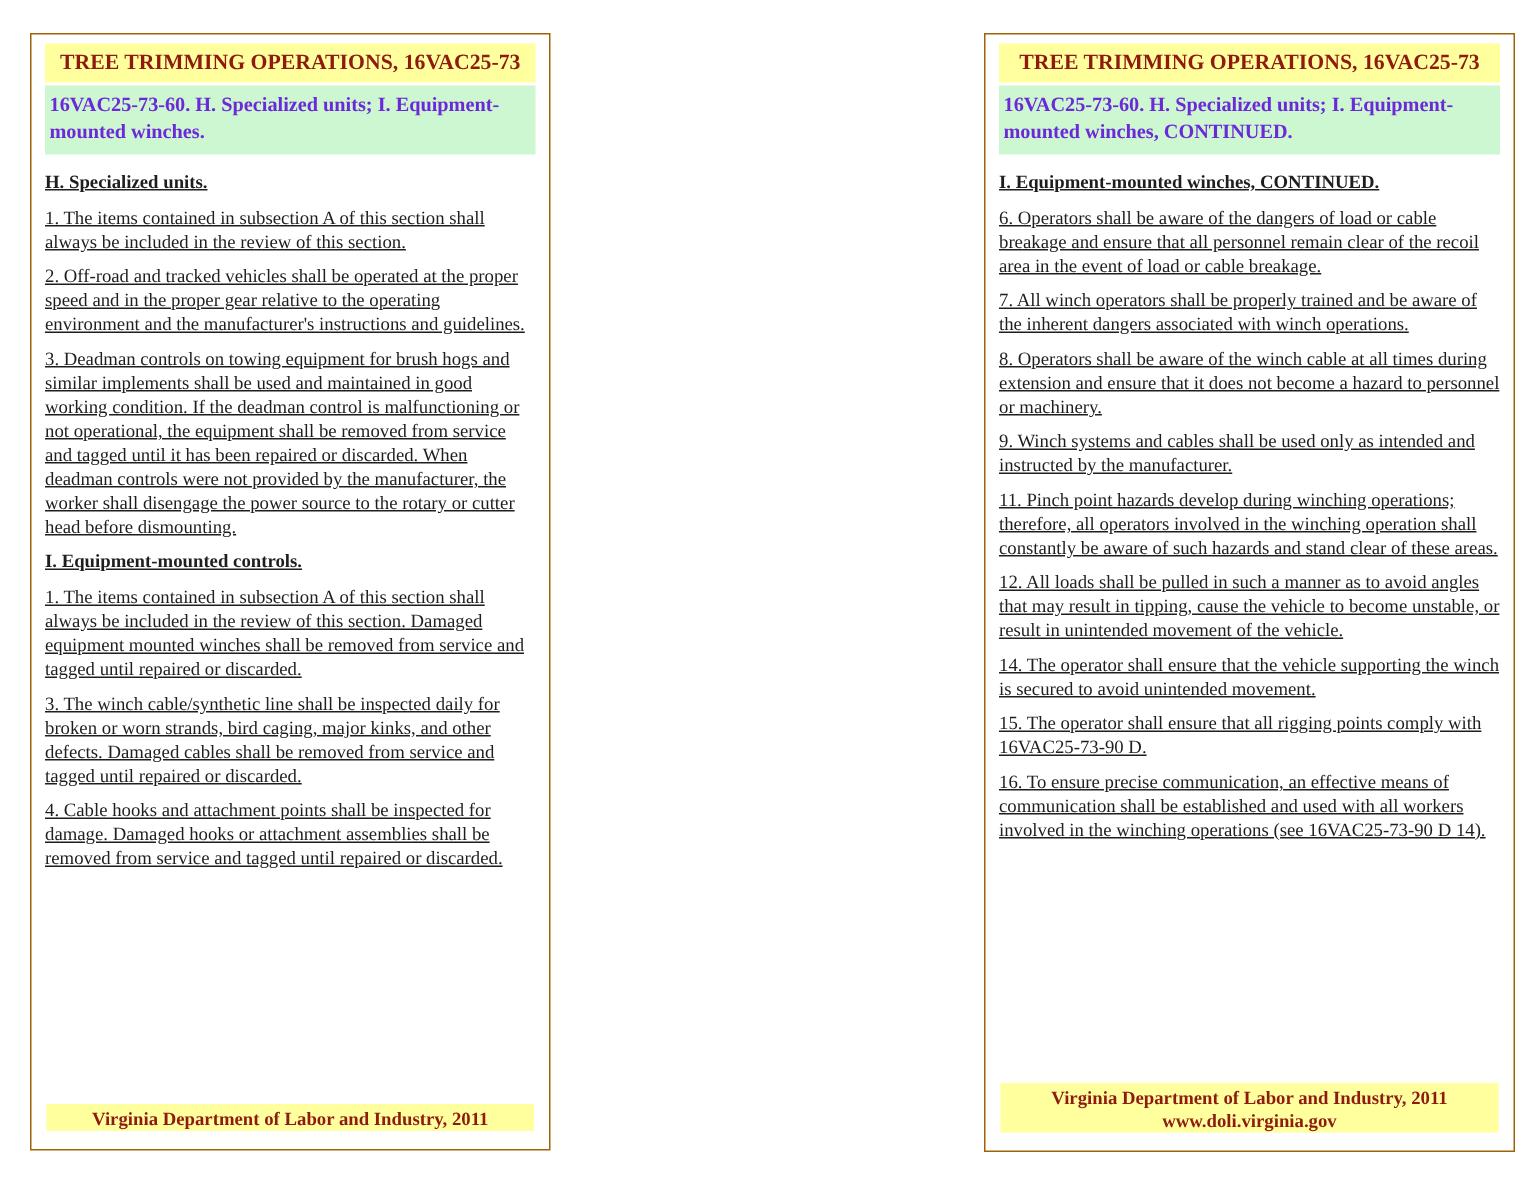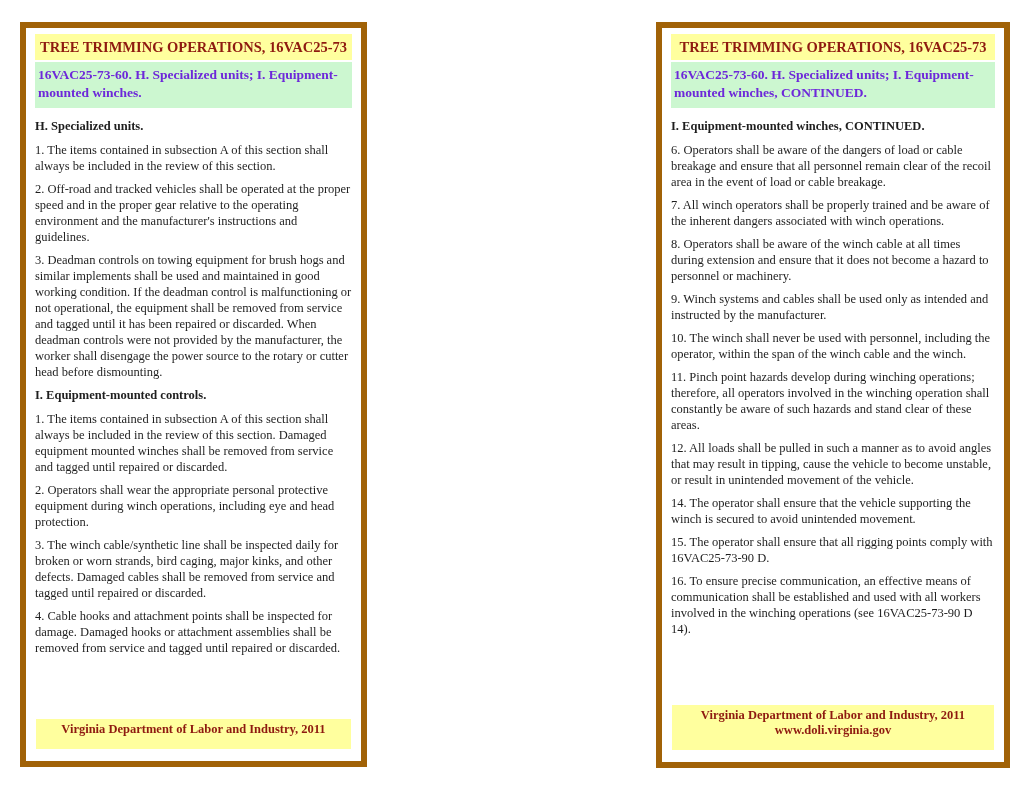--- a/index.html
+++ b/index.html
@@ -6,21 +6,21 @@
   html, body { margin: 0; padding: 0; }
   body {
     width: 1024px; height: 791px;
     background: #ffffff;
     position: relative;
     font-family: "Liberation Serif", serif;
   }
   .panel {
     position: absolute;
     top: 22px;
-    border: 6px solid #a16207;
+    border: 1px solid #a16207;
     background: #ffffff;
     display: flex;
     flex-direction: column;
     padding: 6px 9px 12px 9px;
   }
   .panel-left  { left: 20px;  width: 347px; height: 745px; }
   .panel-right { left: 656px; width: 354px; height: 746px; }
   .title-bar {
     background: #ffff9e;
     color: #8e1a10;
@@ -42,66 +42,64 @@
     flex: 0 0 auto;
   }
   .panel-body {
     margin-top: 10px;
     font-size: 12.5px;
     line-height: 16px;
     color: #1e1e1e;
     flex: 1 1 auto;
     overflow: hidden;
   }
-  .panel-body p { margin: 0 0 7px 0; }
+  .panel-body p { margin: 0 0 7px 0; text-decoration: underline; }
   .panel-body p.section-heading { font-weight: bold; margin-bottom: 8px; }
   .footer-bar {
     background: #ffff9e;
     color: #8e1a10;
     font-weight: bold;
     text-align: center;
     font-size: 12.5px;
     line-height: 1.22;
-    padding: 3px 2px 12px 2px;
+    padding: 3px 2px 0 2px;
     margin: 0 1px;
     flex: 0 0 auto;
   }
 </style>
 </head>
 <body>
 
 <div class="panel panel-left">
   <div class="title-bar">TREE TRIMMING OPERATIONS, 16VAC25-73</div>
   <div class="subtitle-bar">16VAC25-73-60. H.  Specialized units; I. Equipment-mounted winches.</div>
   <div class="panel-body">
     <p class="section-heading">H. Specialized units.</p>
     <p>1. The items contained in subsection A of this section shall always be included in the review of this section.</p>
     <p>2. Off-road and tracked vehicles shall be operated at the proper speed and in the proper gear relative to the operating environment and the manufacturer's instructions and guidelines.</p>
     <p>3. Deadman controls on towing equipment for brush hogs and similar implements shall be used and maintained in good working condition. If the deadman control is malfunctioning or not operational, the equipment shall be removed from service and tagged until it has been repaired or discarded. When deadman controls were not provided by the manufacturer, the worker shall disengage the power source to the rotary or cutter head before dismounting.</p>
     <p class="section-heading">I. Equipment-mounted controls.</p>
     <p>1. The items contained in subsection A of this section shall always be included in the review of this section. Damaged equipment mounted winches shall be removed from service and tagged until repaired or discarded.</p>
-    <p>2. Operators shall wear the appropriate personal protective equipment during winch operations, including eye and head protection.</p>
     <p>3. The winch cable/synthetic line shall be inspected daily for broken or worn strands, bird caging, major kinks, and other defects. Damaged cables shall be removed from service and tagged until repaired or discarded.</p>
     <p>4. Cable hooks and attachment points shall be inspected for damage. Damaged hooks or attachment assemblies shall be removed from service and tagged until repaired or discarded.</p>
   </div>
   <div class="footer-bar">
     <div>Virginia Department of Labor and Industry, 2011</div>
   </div>
 </div>
 
 <div class="panel panel-right">
   <div class="title-bar">TREE TRIMMING OPERATIONS, 16VAC25-73</div>
   <div class="subtitle-bar">16VAC25-73-60. H.  Specialized units; I. Equipment-mounted winches, CONTINUED.</div>
   <div class="panel-body">
     <p class="section-heading">I.  Equipment-mounted winches, CONTINUED.</p>
     <p>6. Operators shall be aware of the dangers of load or cable breakage and ensure that all personnel remain clear of the recoil area in the event of load or cable breakage.</p>
     <p>7. All winch operators shall be properly trained and be aware of the inherent dangers associated with winch operations.</p>
     <p>8. Operators shall be aware of the winch cable at all times during extension and ensure that it does not become a hazard to personnel or machinery.</p>
     <p>9. Winch systems and cables shall be used only as intended and instructed by the manufacturer.</p>
-    <p>10. The winch shall never be used with personnel, including the operator, within the span of the winch cable and the winch.</p>
     <p>11. Pinch point hazards develop during winching operations; therefore, all operators involved in the winching operation shall constantly be aware of such hazards and stand clear of these areas.</p>
     <p>12. All loads shall be pulled in such a manner as to avoid angles that may result in tipping, cause the vehicle to become unstable, or result in unintended movement of the vehicle.</p>
     <p>14. The operator shall ensure that the vehicle supporting the winch is secured to avoid unintended movement.</p>
     <p>15. The operator shall ensure that all rigging points comply with 16VAC25-73-90 D.</p>
     <p>16. To ensure precise communication, an effective means of communication shall be established and used with all workers involved in the winching operations (see 16VAC25-73-90 D 14).</p>
   </div>
   <div class="footer-bar">
     <div>Virginia Department of Labor and Industry, 2011</div>
     <div>www.doli.virginia.gov</div>
   </div>

